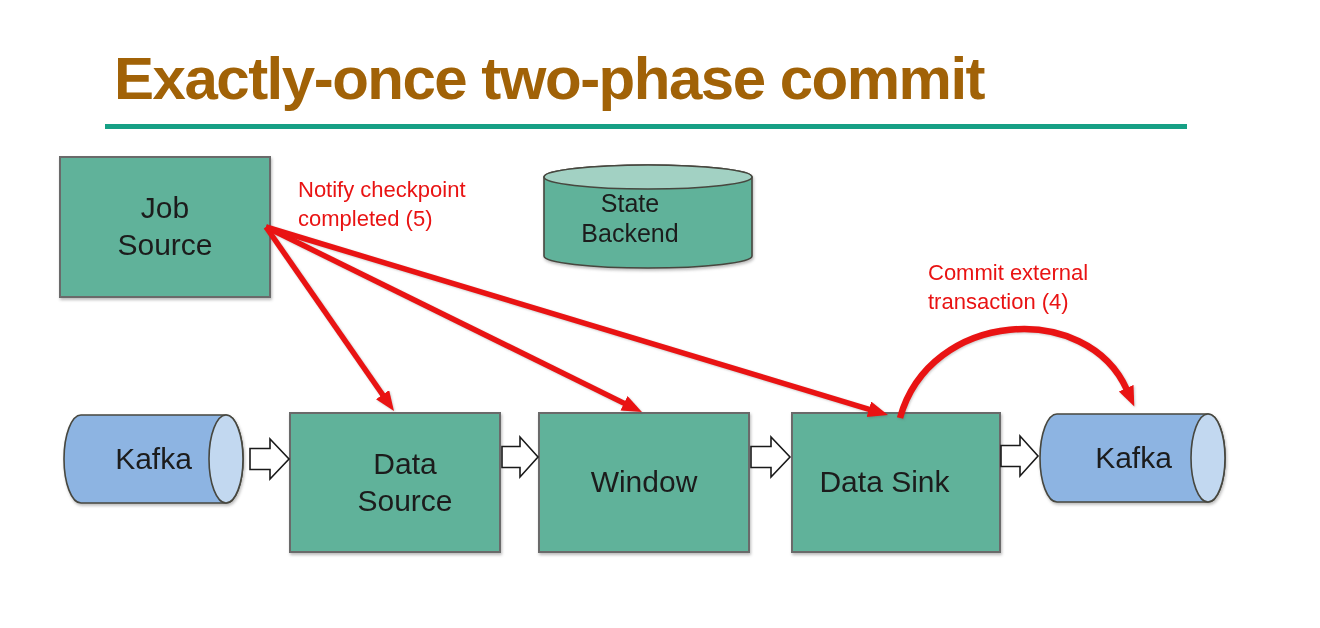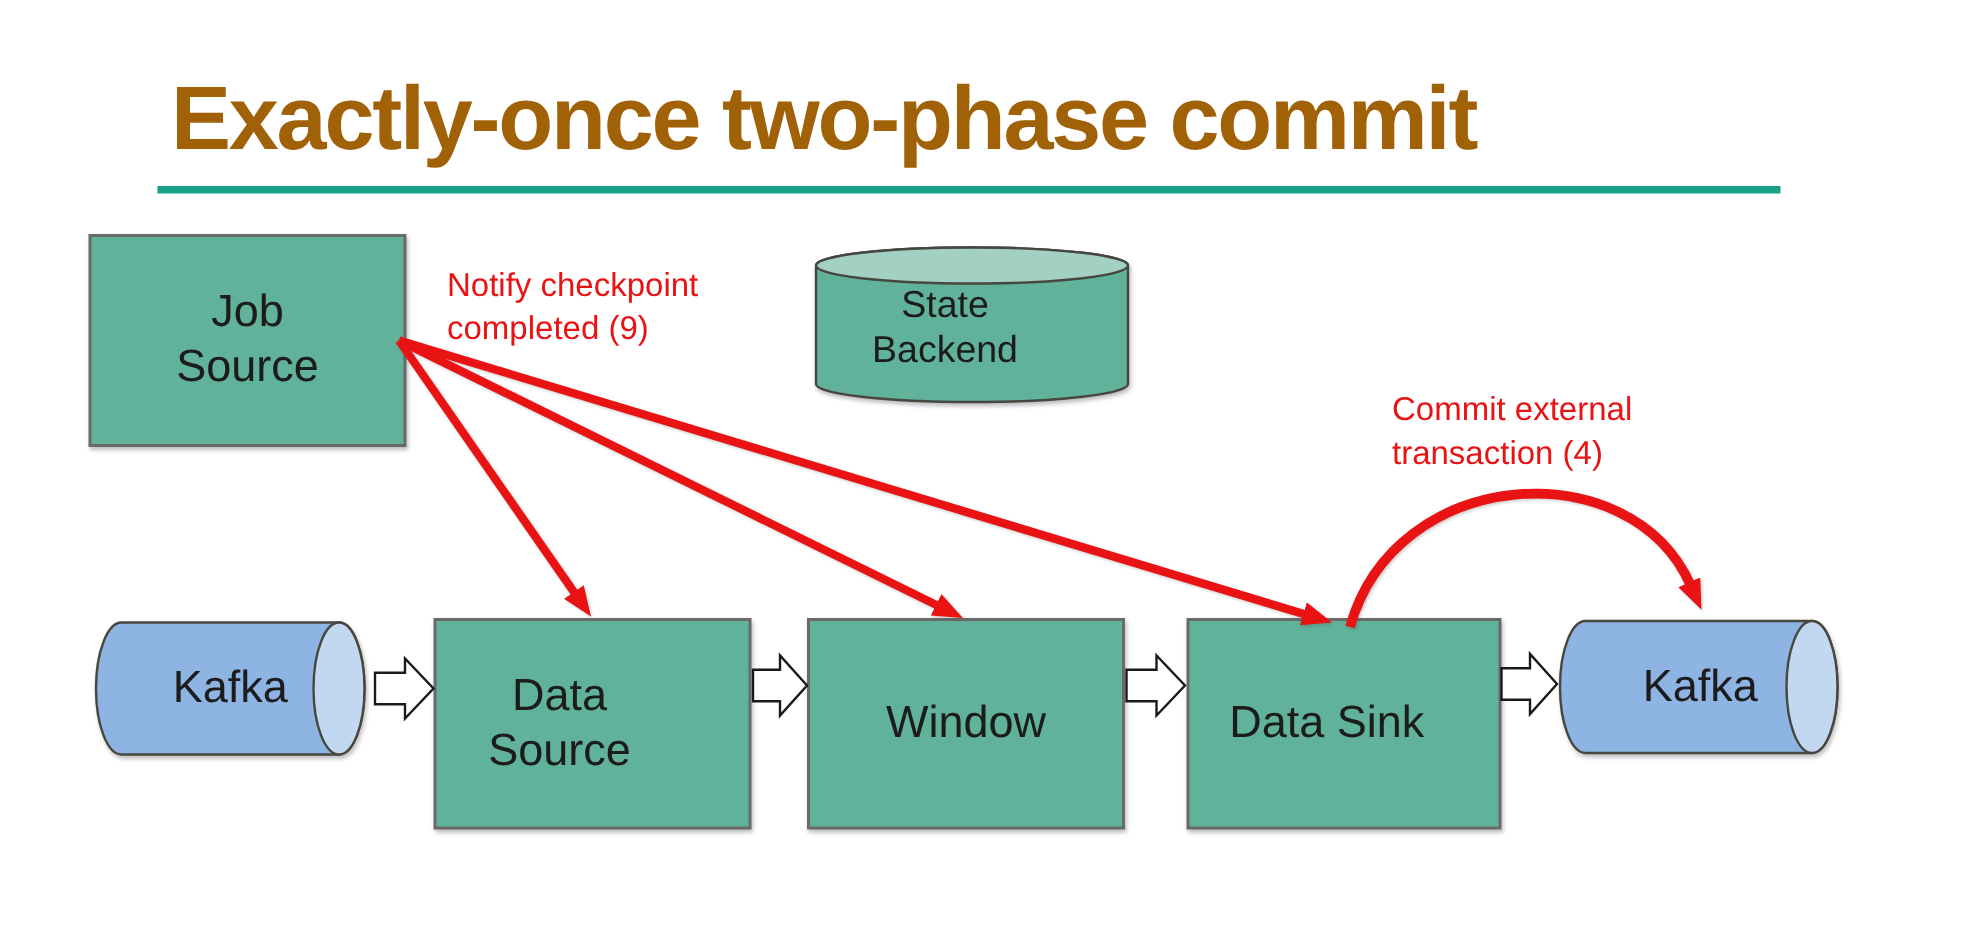--- a/index.html
+++ b/index.html
@@ -104,21 +104,21 @@
     <line x1="266" y1="227" x2="870.8" y2="409.8" stroke-width="5.5" marker-end="url(#redhead)"></line>
     <path d="M 900 418 C 930 310, 1087 300, 1127 390" stroke-width="6.5" marker-end="url(#redhead)"></path>
   </g>
 </svg>
 
 <div class="abs node-label" style="left:60px;  top:157px; width:210px; height:140px;">Job
 Source</div>
 <div class="abs node-label small" style="left:544px; top:172px; width:172px; height:92px;">State
 Backend</div>
 <div class="abs node-label" style="left:62px;  top:415px; width:183px; height:88px;">Kafka</div>
-<div class="abs node-label" style="left:290px; top:413px; width:166px; height:139px;">Data Source</div>
+<div class="abs node-label" style="left:290px; top:413px; width:166px; height:139px;padding-left:32px;">Data Source</div>
 <div class="abs node-label" style="left:539px; top:413px; width:210px; height:139px;text-align:right;">Window</div>
 <div class="abs node-label" style="left:792px; top:413px; width:185px; height:139px;">Data Sink</div>
 <div class="abs node-label" style="left:1040px; top:414px; width:187px; height:88px;">Kafka</div>
 
 <div class="abs annotation" style="left:298px; top:176px; width:230px;">Notify checkpoint
-completed (9)</div>
+completed (5)</div>
 <div class="abs annotation" style="left:928px; top:259px; width:230px;">Commit external
 transaction (4)</div>
 
 </body></html>

